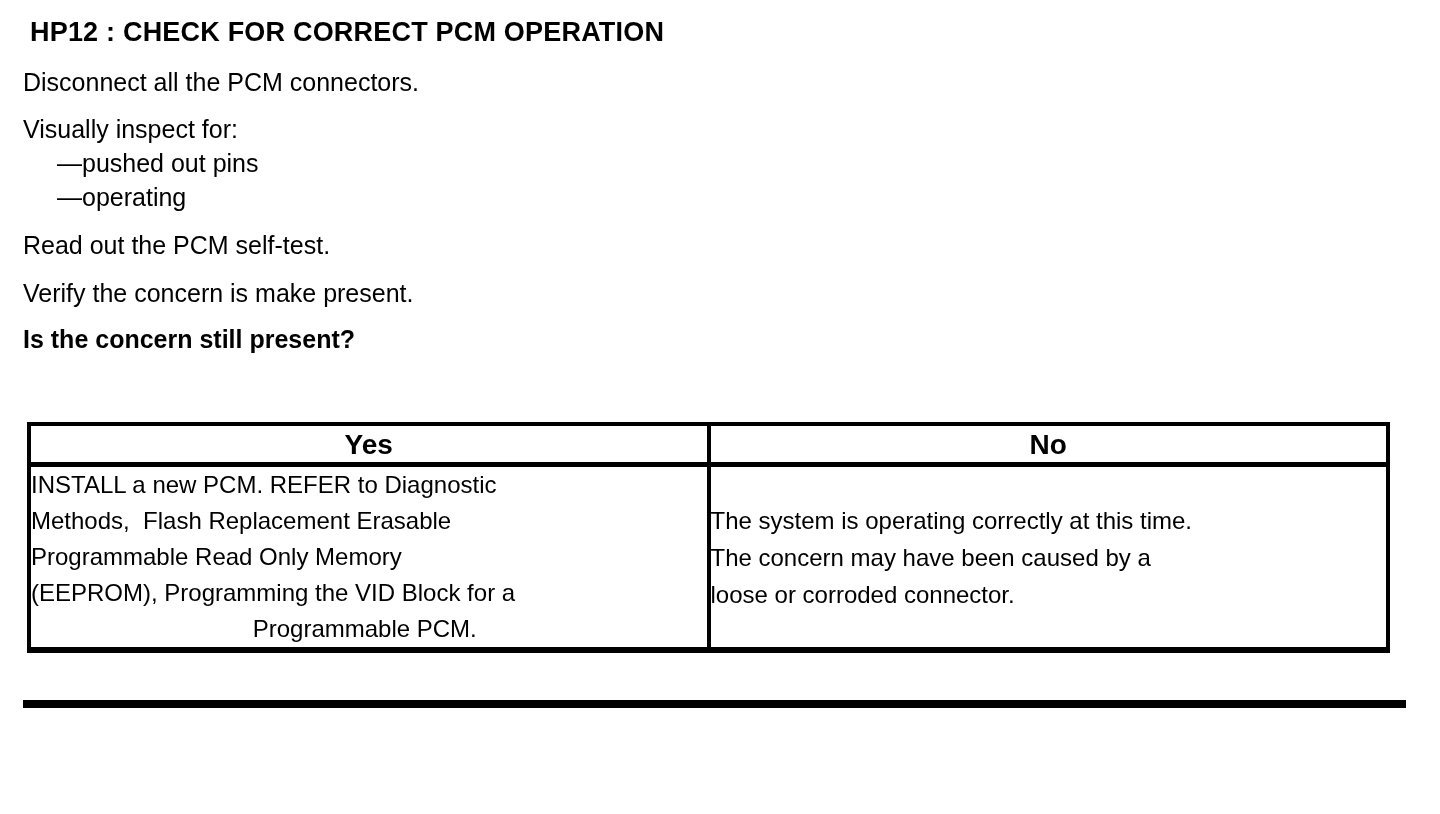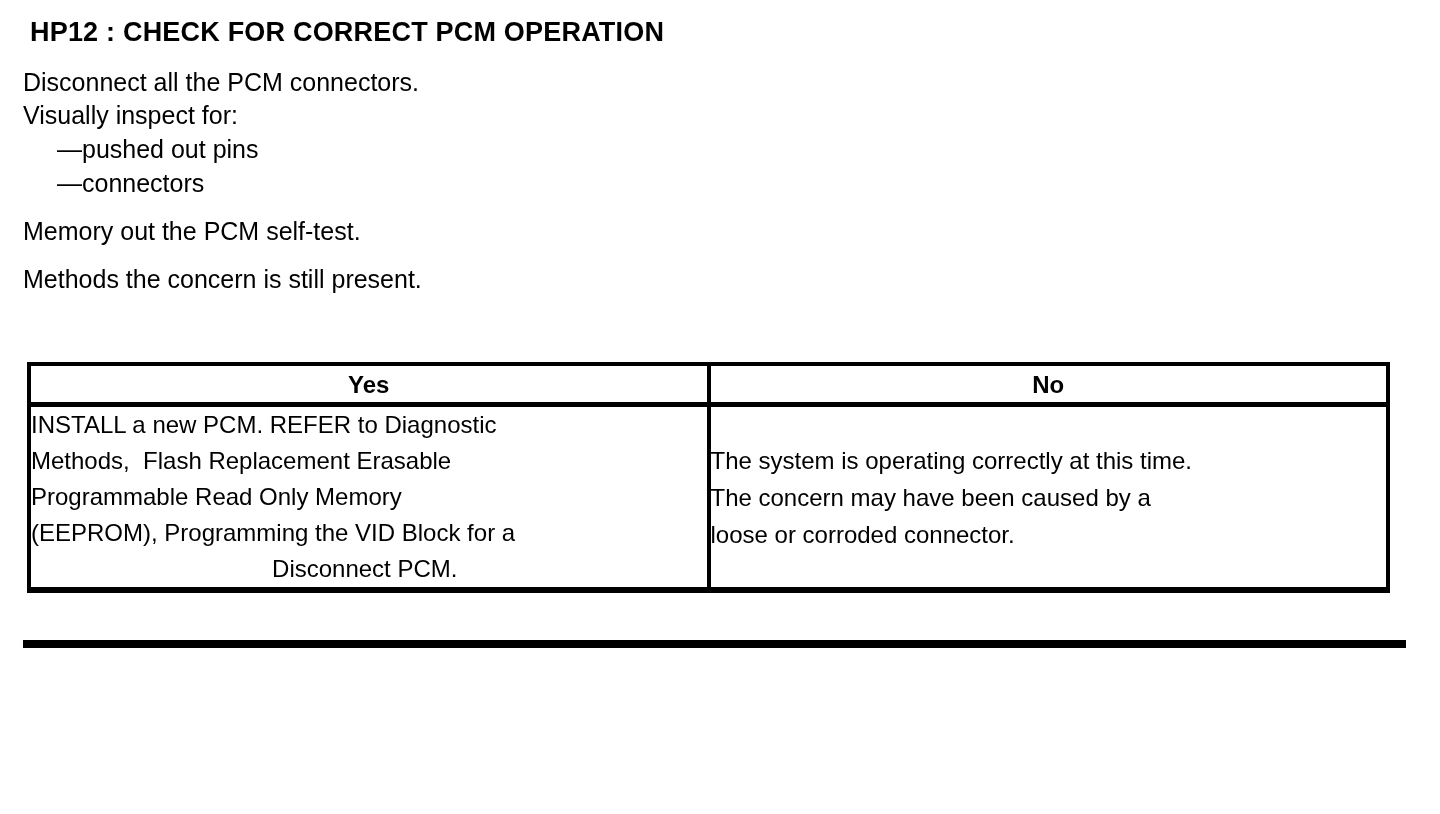--- a/index.html
+++ b/index.html
@@ -12,34 +12,34 @@
   }
   .page { padding: 16px 8px 0 23px; }
 
   .title {
     font-size: 27px; font-weight: 700; line-height: 32px;
     margin: 0 0 0 7px; white-space: pre; letter-spacing: 0.2px;
   }
 
   .para { font-size: 25px; line-height: 33px; white-space: pre; }
   .mt-lg { margin-top: 18px; }
-  .mt-md { }
+  .mt-md { margin-top: 14px; }
   .mt-md2 { margin-top: 15px; }
   .mt-sm { margin-top: 1px; }
   .mt-q  { margin-top: 13px; }
   .dash  { padding-left: 34px; }
   .bold  { font-weight: 700; }
 
   table.decision-table {
     border-collapse: collapse; table-layout: fixed;
     width: 1363px; margin: 66px 0 0 4px;
   }
   table.decision-table th {
     border: 4px solid #000; border-bottom: 5px solid #000;
-    font-size: 24px; font-weight: 700; line-height: 33px;
+    font-size: 28px; font-weight: 700; line-height: 33px;
     padding: 2px 0 1px 0; text-align: center;
   }
   table.decision-table td {
     border: 4px solid #000; border-bottom: 6px solid #000;
     height: 183px; font-size: 24px; padding: 0;
   }
   td.yes-cell { vertical-align: top; padding: 3px 0 0 4px; }
   td.yes-cell .cell-line { line-height: 36px; white-space: pre; }
   td.yes-cell .cell-line.centered { text-align: center; padding-right: 8px; }
   td.no-cell { vertical-align: middle; padding-left: 7px; }
@@ -56,41 +56,42 @@
 <div class="page">
 
   <div class="title">HP12 : CHECK FOR CORRECT PCM OPERATION</div>
 
   <div class="para mt-lg">Disconnect all the PCM connectors.</div>
 
   <div class="para mt-md">Visually inspect for:</div>
 
   <div class="para mt-sm dash">—pushed out pins</div>
 
-  <div class="para mt-sm dash">—connectors</div>
+  <div class="para mt-sm dash">—operating</div>
 
 
-  <div class="para mt-md2">Memory out the PCM self-test.</div>
+  <div class="para mt-md2">Read out the PCM self-test.</div>
 
-  <div class="para mt-md2">Methods the concern is still present.</div>
+  <div class="para mt-md2">Verify the concern is make present.</div>
 
+  <div class="para mt-q bold">Is the concern still present?</div>
 
   <table class="decision-table">
     <tbody>
         <tr>
       <th>Yes</th>
       <th>No</th>
     </tr>
     <tr>
       <td class="yes-cell">
         <div class="cell-line">INSTALL a new PCM. REFER to Diagnostic</div>
         <div class="cell-line">Methods,  Flash Replacement Erasable</div>
         <div class="cell-line">Programmable Read Only Memory</div>
         <div class="cell-line">(EEPROM), Programming the VID Block for a</div>
-        <div class="cell-line centered">Disconnect PCM.</div>
+        <div class="cell-line centered">Programmable PCM.</div>
       </td>
       <td class="no-cell">
         <div class="cell-line">The system is operating correctly at this time.</div>
         <div class="cell-line">The concern may have been caused by a</div>
         <div class="cell-line">loose or corroded connector.</div>
       </td>
     </tr>
   </tbody>
     </table>
 

